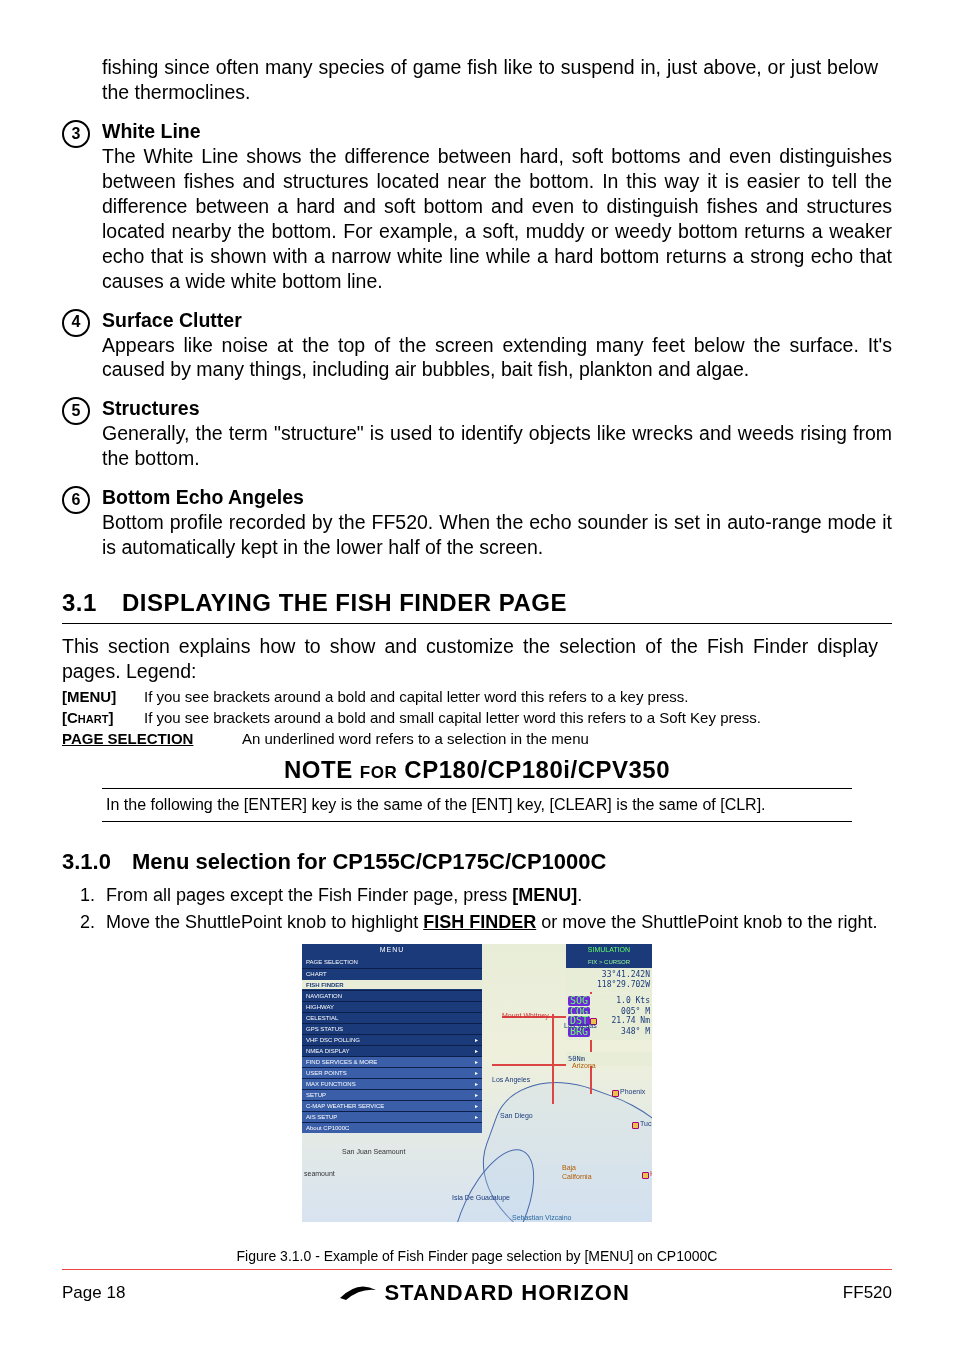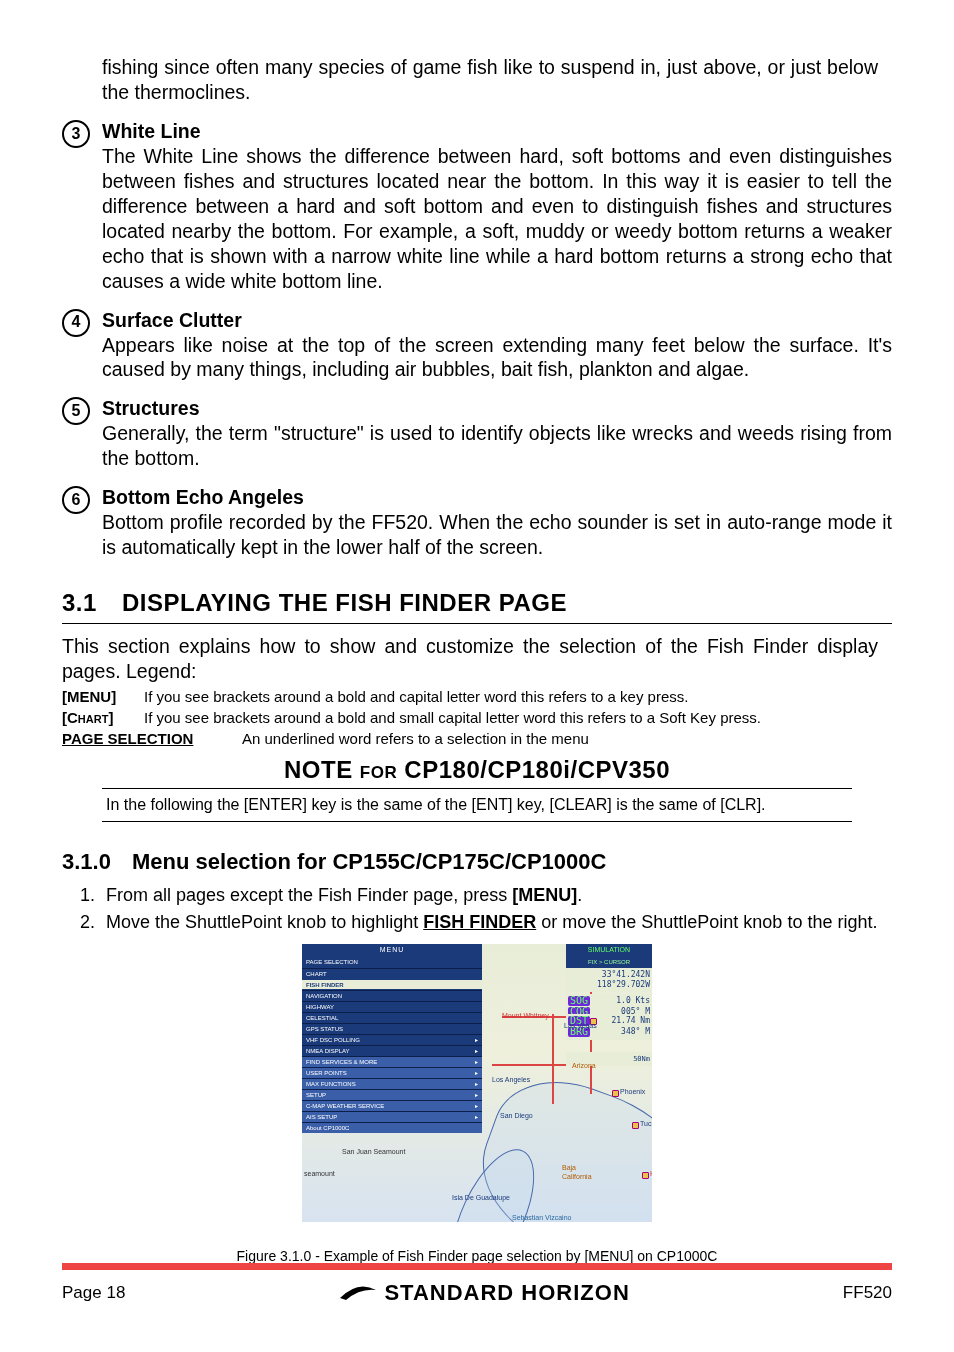--- a/index.html
+++ b/index.html
@@ -79,21 +79,21 @@
   ol.steps { margin: 6px 0 10px 0; padding-left: 38px; font-size: 18px; }
   ol.steps li { margin-bottom: 4px; text-align: justify; padding-left: 6px; }
   .ul-b { font-weight: bold; text-decoration: underline; }
 
   .fig-wrap { text-align: center; margin-top: 8px; }
   .fig-cap { font-size: 14px; margin-top: 20px; }
 
   .footer {
     position: absolute;
     left: 62px; right: 62px; bottom: 46px;
-    border-top: 7px solid #ef4444;
+    border-top: 1px solid #ef4444;
     padding-top: 10px;
     display: flex;
     align-items: center;
     justify-content: space-between;
     font-size: 17px;
   }
   .footer .left { }
   .footer .right { }
   .footer .brand {
     font-family: Arial, Helvetica, sans-serif;
@@ -262,21 +262,21 @@
         <div style="text-align:right">118°29.702W</div>
       </div>
       <div class="info" style="top:50px">
         <div><span class="tag">SOG</span><span style="float:right">1.0 Kts</span></div>
         <div><span class="tag">COG</span><span style="float:right">005°  M</span></div>
       </div>
       <div class="info" style="top:70px">
         <div><span class="tag">DST</span><span style="float:right">21.74  Nm</span></div>
         <div><span class="tag">BRG</span><span style="float:right">348°  M</span></div>
       </div>
-      <div class="info" style="top:108px; text-align:right; font-size:7px">50Nm</div>
+      <div class="info" style="top:108px; text-align:left; font-size:7px">50Nm</div>
 
       <div class="map-label" style="left:200px; top:68px; color:#c33">Mount Whitney</div>
       <div class="city" style="left:288px; top:74px"></div>
       <div class="place" style="left:262px; top:78px">Las Vegas</div>
       <div class="map-label" style="left:270px; top:118px">Arizona</div>
       <div class="map-label" style="left:375px; top:128px">New</div>
       <div class="city" style="left:310px; top:146px"></div>
       <div class="place" style="left:318px; top:144px">Phoenix</div>
       <div class="city" style="left:330px; top:178px"></div>
       <div class="place" style="left:338px; top:176px">Tucson</div>

